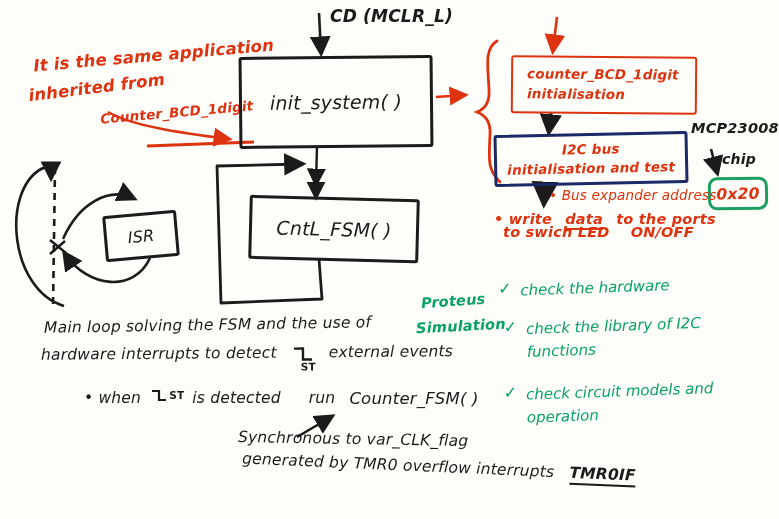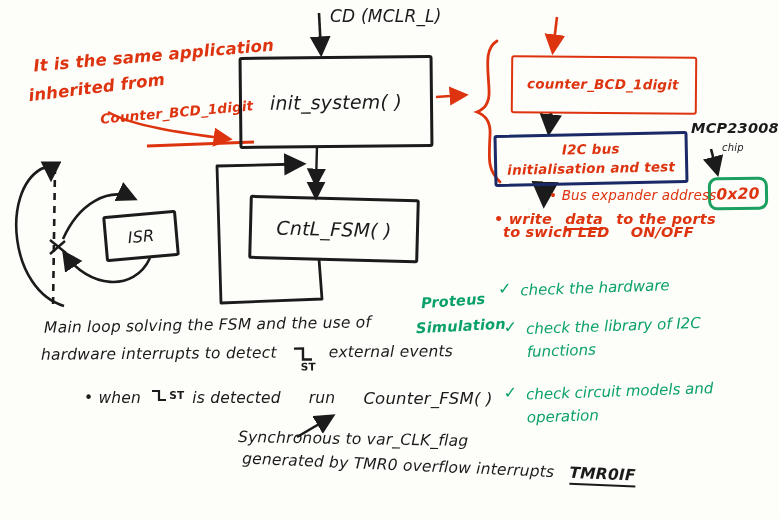--- a/index.html
+++ b/index.html
@@ -63,49 +63,50 @@
 
   <path d="M551,112 L549,131" stroke="#1b1b1b" stroke-width="2.8" fill="none" marker-end="url(#mB)"></path>
 
   <path d="M545,183 L544,202" stroke="#1b1b1b" stroke-width="3.4" fill="none" marker-end="url(#mB)"></path>
 
   <path d="M711,149 L717,172" stroke="#1b1b1b" stroke-width="2.6" fill="none" marker-end="url(#mB)"></path>
 
   <path d="M297,437 L331,417" stroke="#1b1b1b" stroke-width="2.6" fill="none" marker-end="url(#mB)"></path>
 </svg>
 
-<div class="abs hw" style="left:330px;top:6px;font-size:17px;font-weight:400;">CD (MCLR_L)</div>
+<div class="abs hw" style="left:330px;top:6px;font-size:17px;font-weight:700;">CD (MCLR_L)</div>
 
 <div class="abs hw red" style="left:33px;top:46px;font-size:16.5px;font-weight:600;transform:rotate(-5deg);">It is the same application</div>
 <div class="abs hw red" style="left:28px;top:78px;font-size:16.5px;font-weight:600;transform:rotate(-7deg);">inherited from</div>
 <div class="abs hw red" style="left:100px;top:104px;font-size:13.5px;font-weight:600;transform:rotate(-5deg);">Counter_BCD_1digit</div>
 
 <div class="box blackbox hw" style="left:239px;top:56px;width:188px;height:86px;font-size:19px;transform:rotate(-0.6deg);">
   <span>init_system( )</span>
 </div>
 
 <div class="box blackbox hw" style="left:249px;top:197px;width:164px;height:58px;font-size:19px;transform:rotate(1.5deg);">
   <span>CntL_FSM( )</span>
 </div>
 
 <div class="box blackbox hw" style="left:104px;top:213px;width:68px;height:40px;font-size:16px;border-width:3px;transform:rotate(-5deg);">
   <span>ISR</span>
 </div>
 
 <div class="box hw red" style="left:511px;top:56px;width:168px;height:54px;border:2.5px solid #dd330f;border-radius:3px;font-size:13.5px;font-weight:600;line-height:1.45;flex-direction:column;align-items:flex-start;padding-left:14px;transform:rotate(0.5deg);">
   <span>counter_BCD_1digit</span>
+  <span>initialisation</span>
 </div>
 
 <div class="box hw red" style="left:494px;top:133px;width:188px;height:46px;border:3.5px solid #1b2a66;border-radius:3px;font-size:13.5px;font-weight:600;line-height:1.4;flex-direction:column;transform:rotate(-1.2deg);">
   <span>I2C bus</span>
   <span>initialisation and test</span>
 </div>
 
 <div class="abs hw" style="left:650px;top:120px;font-size:14.5px;font-weight:700;margin-left:41px;">MCP23008</div>
-<div class="abs hw" style="left:722px;top:142px;font-size:10px;">chip</div>
+<div class="abs hw" style="left:722px;top:151px;font-size:14px;font-weight:bold;">chip</div>
 
 <div class="box hw red" style="left:708px;top:177px;width:54px;height:27px;border:3px solid #1ca05f;border-radius:9px;font-size:15.5px;font-weight:700;transform:rotate(-1deg);">
   <span>0x20</span>
 </div>
 
 <div class="abs hw red" style="left:549px;top:187px;font-size:13.5px;font-weight:400;">• Bus expander address</div>
 <div class="abs hw red" style="left:494px;top:211px;font-size:14.5px;font-weight:700;text-align:right;">
   <span>• write</span>
   <span class="u-red" style="margin:0 8px;">data</span>
   <span>to the ports</span>
@@ -131,21 +132,21 @@
 <div class="abs hw" style="left:84px;top:389px;font-size:15.5px;display:flex;">
   <span>• when</span>
   <span class="edge-glyph" style="margin:0 2px 0 10px;">
     <svg width="16" height="14">
         <path d="M1,2 H8 V11 H15" stroke="#1b1b1b" stroke-width="2.2" fill="none"></path>
       </svg>
   </span>
   <span class="sup">ST</span>
   <span style="margin-left:8px;">is detected</span>
   <span style="margin-left:28px;">run</span>
-  <span style="margin-left:28px;font-size:16.5px;">Counter_FSM( )</span>
+  <span style="margin-left:14px;font-size:16.5px;">Counter_FSM( )</span>
 </div>
 
 <div class="abs hw" style="left:238px;top:430px;font-size:15.5px;transform:rotate(1deg);">Synchronous to  var_CLK_flag</div>
 
 <div class="abs hw" style="left:242px;top:458px;font-size:15.5px;transform:rotate(2.5deg);">
   <span>generated by  TMR0 overflow interrupts</span>
   <span class="u-blk" style="margin-left:10px;">TMR0IF</span>
 </div>
 
 <div class="abs hw grn" style="left:421px;top:293px;font-size:14.5px;font-weight:600;transform:rotate(-4deg);">Proteus</div>

